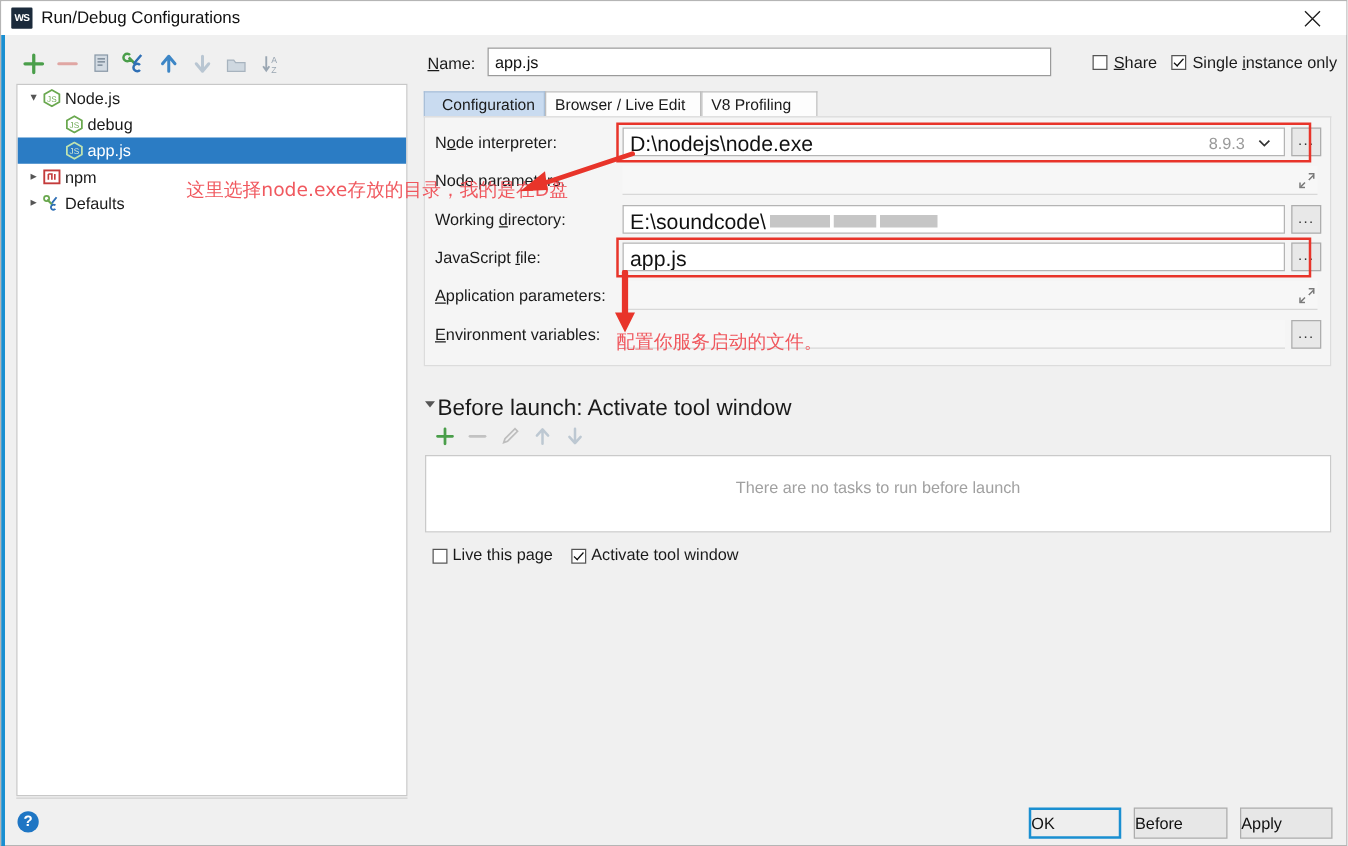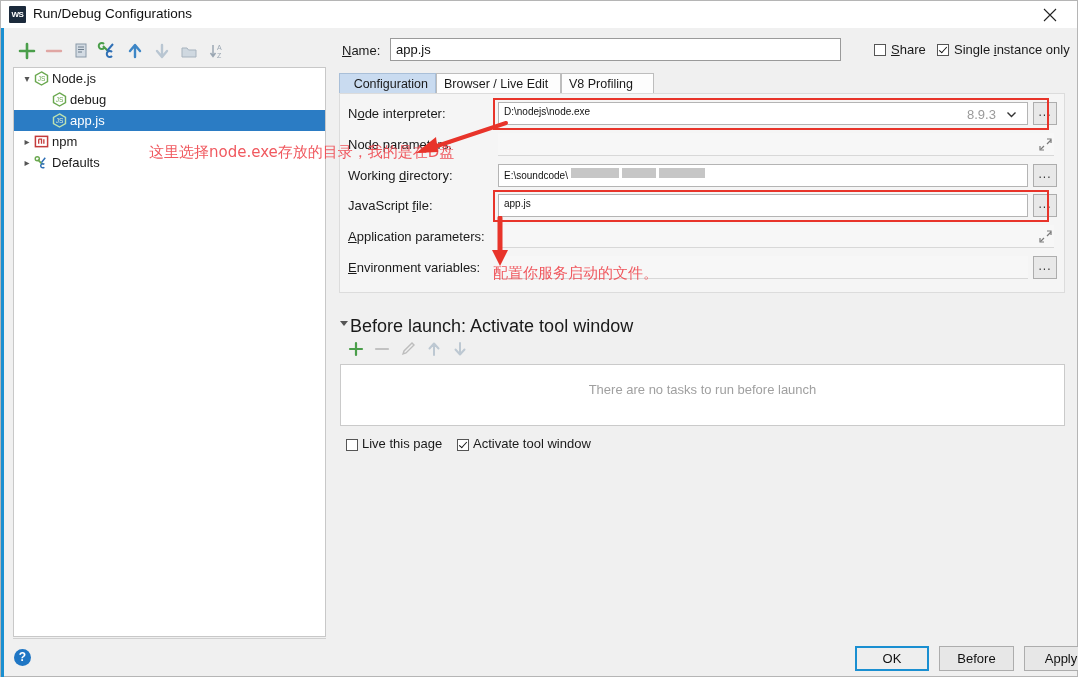--- a/index.html
+++ b/index.html
@@ -42,21 +42,21 @@
   
   .tabstrip{position:absolute;left:338px;top:72px;width:726px;height:20px;border-bottom:1px solid #bdbdbd;}
   .tab{position:absolute;top:0;height:20px;line-height:20px;padding:0 7px;font-size:12.5px;border:1px solid #bdbdbd;
        border-bottom:none;background:#fdfdfd;box-sizing:border-box;}
   .tab.active{background:#c9dbf0;border-color:#a9bfd8;text-align:right;}
   
   .panel{position:absolute;left:338px;top:92px;width:726px;height:200px;background:#f5f5f5;border:1px solid #dcdcdc;
          box-sizing:border-box;}
   .frow-label{position:absolute;font-size:13px;color:#1a1a1a;}
   .field{position:absolute;background:#fff;border:1px solid #b4b4b4;box-sizing:border-box;height:23px;
-         font-size:10px;padding:3px 5px;color:#111;overflow:hidden;white-space:nowrap;}
+         font-size:17px;padding:3px 5px;color:#111;overflow:hidden;white-space:nowrap;}
   .field.flat{border:none;border-bottom:1px solid #d8d8d8;background:#f7f7f7;}
   .browse{position:absolute;width:24px;height:23px;background:#e8e8e8;border:1px solid #adadad;box-sizing:border-box;
           text-align:center;font-size:12px;line-height:19px;color:#333;letter-spacing:1px;}
   .expander{position:absolute;width:14px;height:14px;}
   .redbox{position:absolute;border:2px solid #e8342a;box-sizing:border-box;pointer-events:none;}
   .grayblk{display:inline-block;height:10px;background:#c6c6c6;vertical-align:1px;margin-left:3px;}
   .ver{position:absolute;font-size:13px;color:#9a9a9a;}
   .chev{position:absolute;width:10px;height:10px;}
   
   .bl-header{position:absolute;left:339px;top:315px;width:725px;height:16px;}
@@ -67,21 +67,21 @@
   .bl-line{position:absolute;left:0px;top:8px;right:0;height:1px;background:#cfcfcf;z-index:-1;}
   .bl-toolbar{position:absolute;left:343px;top:338px;width:180px;height:22px;}
   .bl-list{position:absolute;left:339px;top:363px;width:725px;height:62px;background:#fff;border:1px solid #cacaca;
            box-sizing:border-box;}
   .bl-empty{position:absolute;width:100%;text-align:center;top:17px;font-size:13px;color:#a0a0a0;}
   
   .sep{position:absolute;left:12px;top:637px;width:313px;height:1px;background:#d0d0d0;}
   .help{position:absolute;left:13px;top:648px;width:17px;height:17px;border-radius:50%;background:#1f76c4;color:#fff;
         font-size:12px;font-weight:bold;line-height:17px;text-align:center;}
   .btn{position:absolute;height:25px;background:#e7e7e7;border:1px solid #adadad;box-sizing:border-box;font-size:13px;
-       line-height:23px;text-align:center;color:#111;margin-left:32px;}
+       line-height:23px;color:#111;}
   .btn.default{border:2px solid #1a8fd1;background:#eeeeee;line-height:21px;}
   
   .anno{position:absolute;color:#ef4b52;font-size:15px;white-space:nowrap;
         font-family:"DejaVu Sans","Liberation Sans",sans-serif;opacity:.92;}
   .arrow-svg{position:absolute;pointer-events:none;}
   u{text-decoration:underline;}
 </style>
 </head>
 <body>
 

